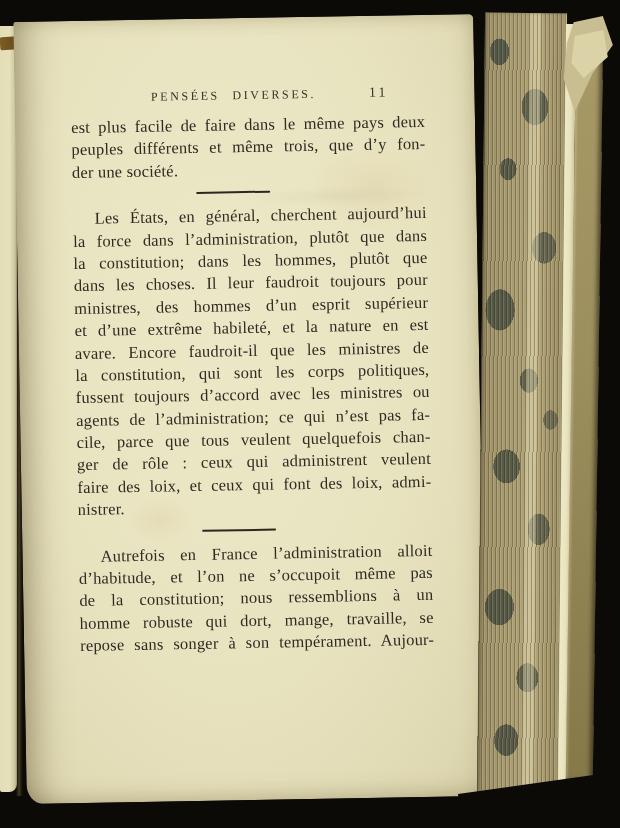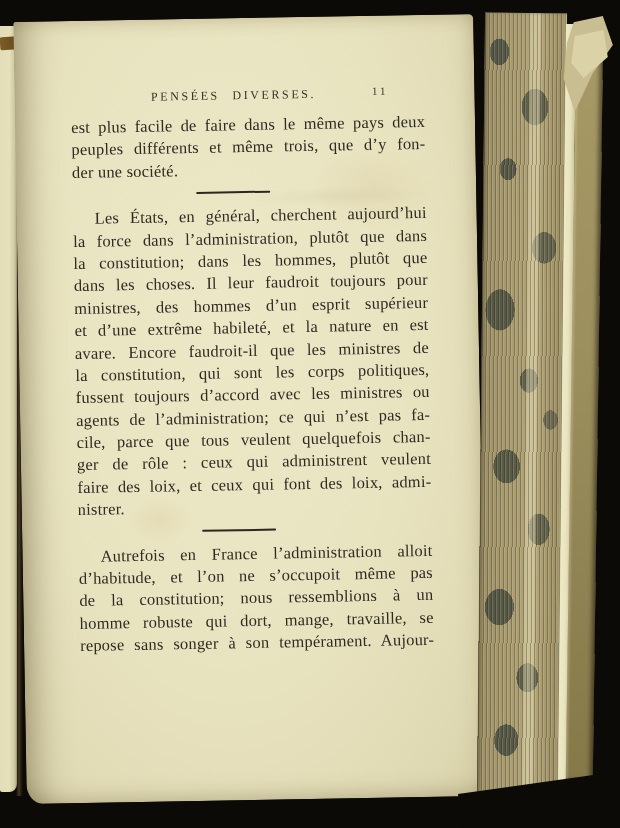--- a/index.html
+++ b/index.html
@@ -58,21 +58,21 @@
   }
 
   .text-area{position:absolute;left:56px;top:70px;width:354px;color:var(--ink);}
   .header-row{position:relative;height:14px;margin-bottom:12px;}
   .running-header{
     display:block;text-align:center;transform:translateX(-14px);
     font-size:12px;letter-spacing:2.6px;word-spacing:7px;color:#38332a;
   }
   .page-number{
     position:absolute;right:36px;top:-1px;
-    font-size:11px;letter-spacing:3px;color:#38332a;
+    font-size:14px;letter-spacing:3px;color:#38332a;
   }
 
   .paragraph{margin:0;}
   .pline{
     font-size:16.5px;line-height:22.4px;letter-spacing:.2px;
     text-align:justify;text-align-last:justify;text-justify:inter-word;
     white-space:normal;overflow:hidden;height:22.4px;
   }
   .pline.lastline{text-align-last:left;}
   .paragraph.indent .pline:first-child{text-indent:22px;}

